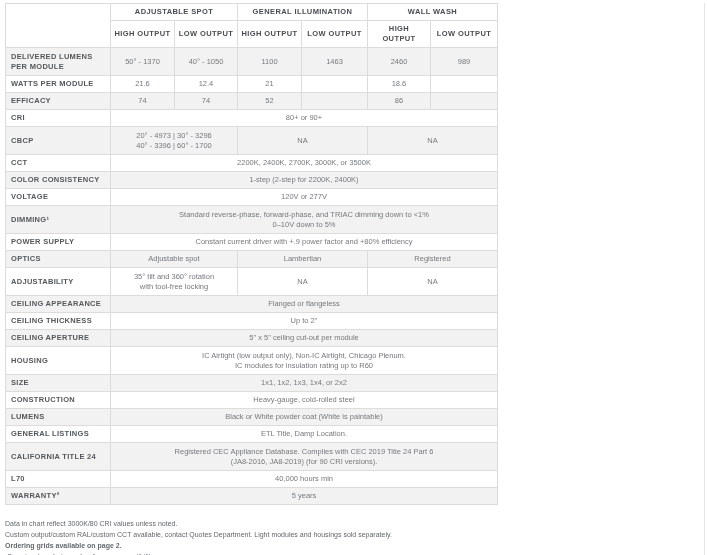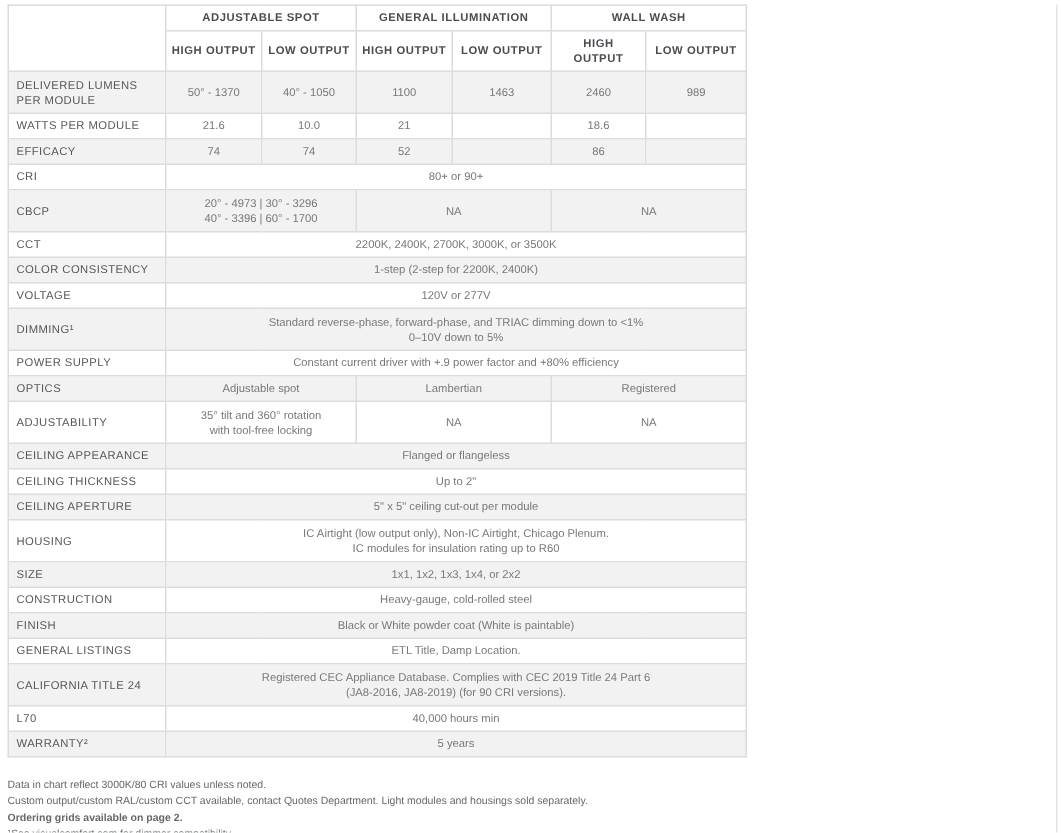--- a/index.html
+++ b/index.html
@@ -36,21 +36,21 @@
     font-weight: bold;
     color: #484d52;
     letter-spacing: 0.4px;
     background: #ffffff;
     height: 17px;
   }
   table.spec th.corner { background: #ffffff; }
   table.spec td.rowlabel {
     text-align: left;
     padding-left: 5px;
-    font-weight: normal;
+    font-weight: bold;
     color: #53585c;
     letter-spacing: 0.3px;
   }
   table.spec td.val { color: #75797d; }
   table.spec tbody tr { height: 17px; }
   table.spec tbody tr.tall { height: 28px; }
   table.spec tbody tr:nth-child(odd) td { background: #f2f2f2; }
   table.spec tbody tr:nth-child(even) td { background: #ffffff; }
 
   .footnotes {
@@ -102,21 +102,21 @@
         <td class="val">40° - 1050</td>
         <td class="val">1100</td>
         <td class="val">1463</td>
         <td class="val">2460</td>
         <td class="val">989</td>
       </tr>
 
       <tr>
         <td class="rowlabel">WATTS PER MODULE</td>
         <td class="val">21.6</td>
-        <td class="val">10.0</td>
+        <td class="val">12.4</td>
         <td class="val">21</td>
         <td class="val"></td>
         <td class="val">18.6</td>
         <td class="val"></td>
       </tr>
 
       <tr>
         <td class="rowlabel">EFFICACY</td>
         <td class="val">74</td>
         <td class="val">74</td>
@@ -205,21 +205,21 @@
         <td class="rowlabel">SIZE</td>
         <td class="val" colspan="6">1x1, 1x2, 1x3, 1x4, or 2x2</td>
       </tr>
 
       <tr>
         <td class="rowlabel">CONSTRUCTION</td>
         <td class="val" colspan="6">Heavy-gauge, cold-rolled steel</td>
       </tr>
 
       <tr>
-        <td class="rowlabel">FINISH</td>
+        <td class="rowlabel">LUMENS</td>
         <td class="val" colspan="6">Black or White powder coat (White is paintable)</td>
       </tr>
 
       <tr>
         <td class="rowlabel">GENERAL LISTINGS</td>
         <td class="val" colspan="6">ETL Title, Damp Location.</td>
       </tr>
 
       <tr class="tall">
         <td class="rowlabel">CALIFORNIA TITLE 24</td>

